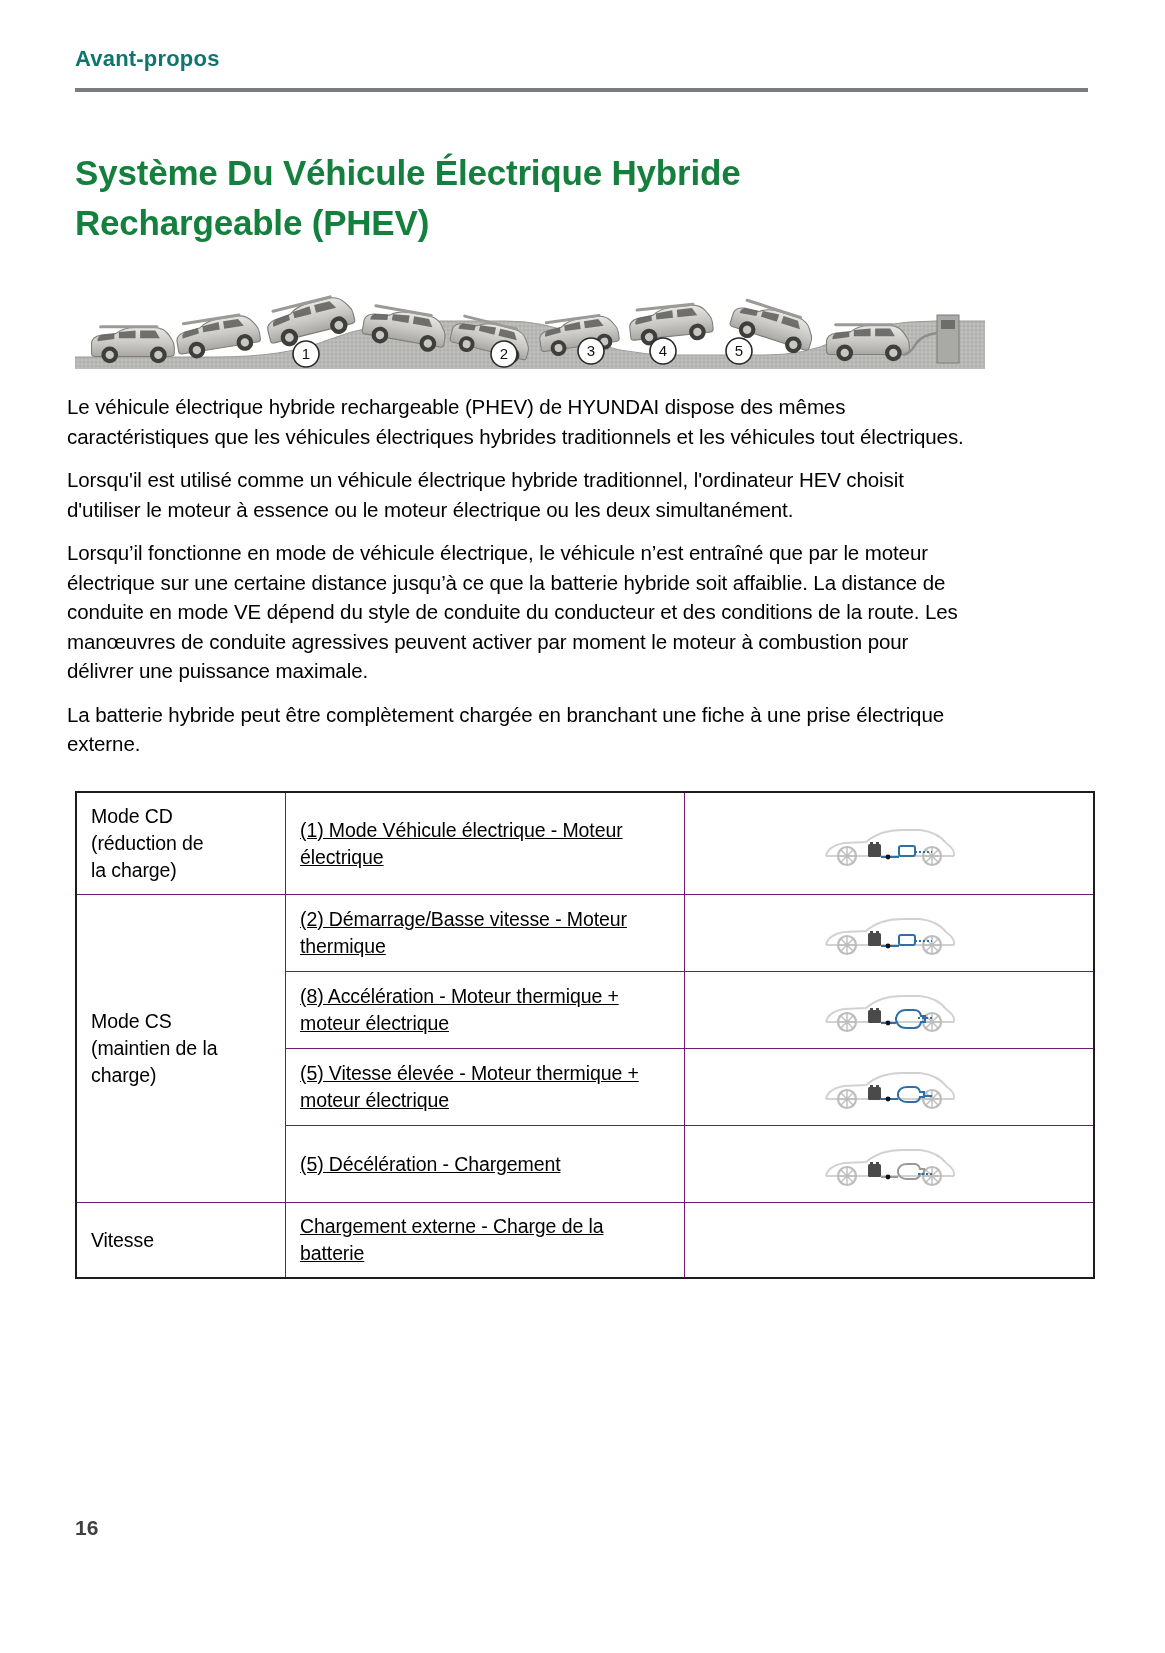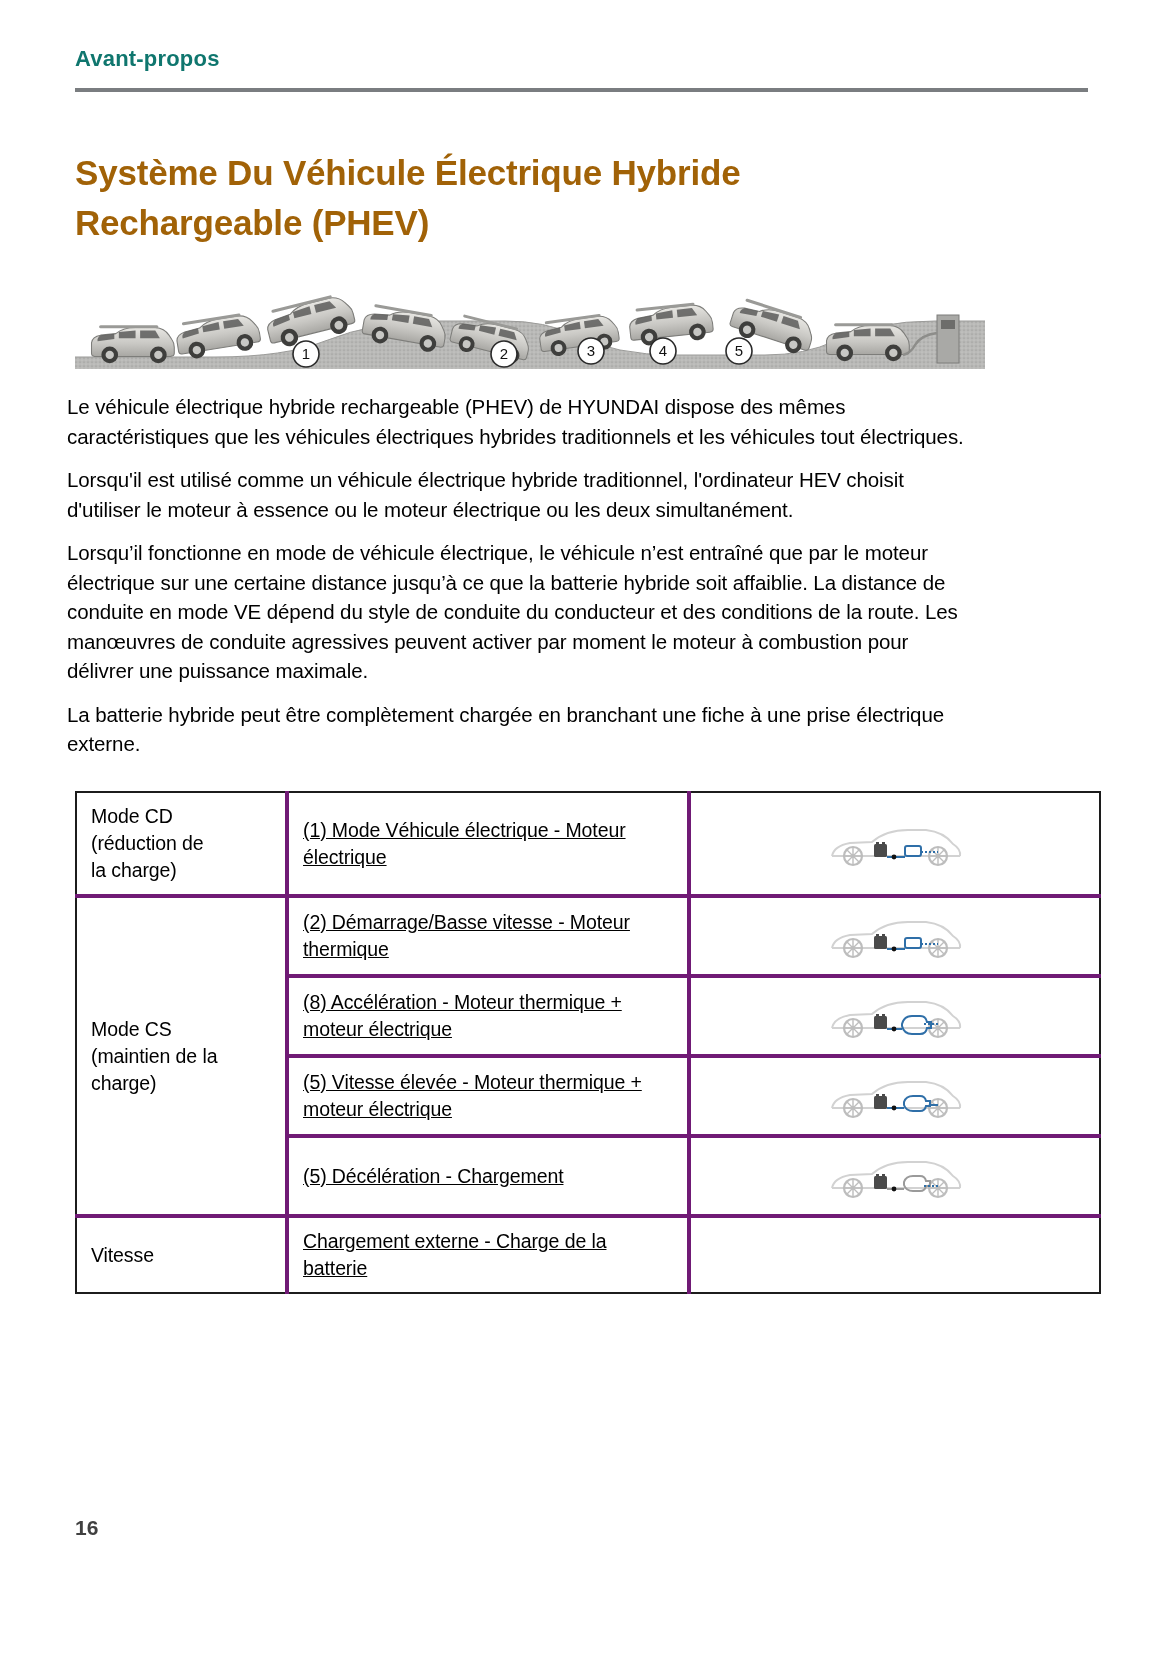--- a/index.html
+++ b/index.html
@@ -38,21 +38,21 @@
 
   
   .doc-title {
     position: absolute;
     left: 75px;
     top: 148px;
     width: 950px;
     font-size: 35px;
     line-height: 50px;
     font-weight: 700;
-    color: #a16207;
+    color: #15803d;
     letter-spacing: -0.2px;
   }
 
   
   .illustration {
     position: absolute;
     left: 75px;
     top: 285px;
     width: 910px;
     height: 90px;
@@ -77,21 +77,21 @@
   .mode-table {
     position: absolute;
     left: 75px;
     top: 791px;
     width: 1013px;
     border-collapse: collapse;
     table-layout: fixed;
     border-radius: 23px;
   }
   .mode-table td {
-    border: 4px solid #701a75;
+    border: 1px solid #701a75;
     padding: 10px 14px;
     font-size: 19.5px;
     line-height: 27px;
     vertical-align: middle;
     letter-spacing: -0.1px;
   }
   .mode-table .col-mode { width: 180px; }
   .mode-table .col-desc { width: 370px; text-decoration: underline; }
   .mode-table .col-icon { width: 380px; }
 

